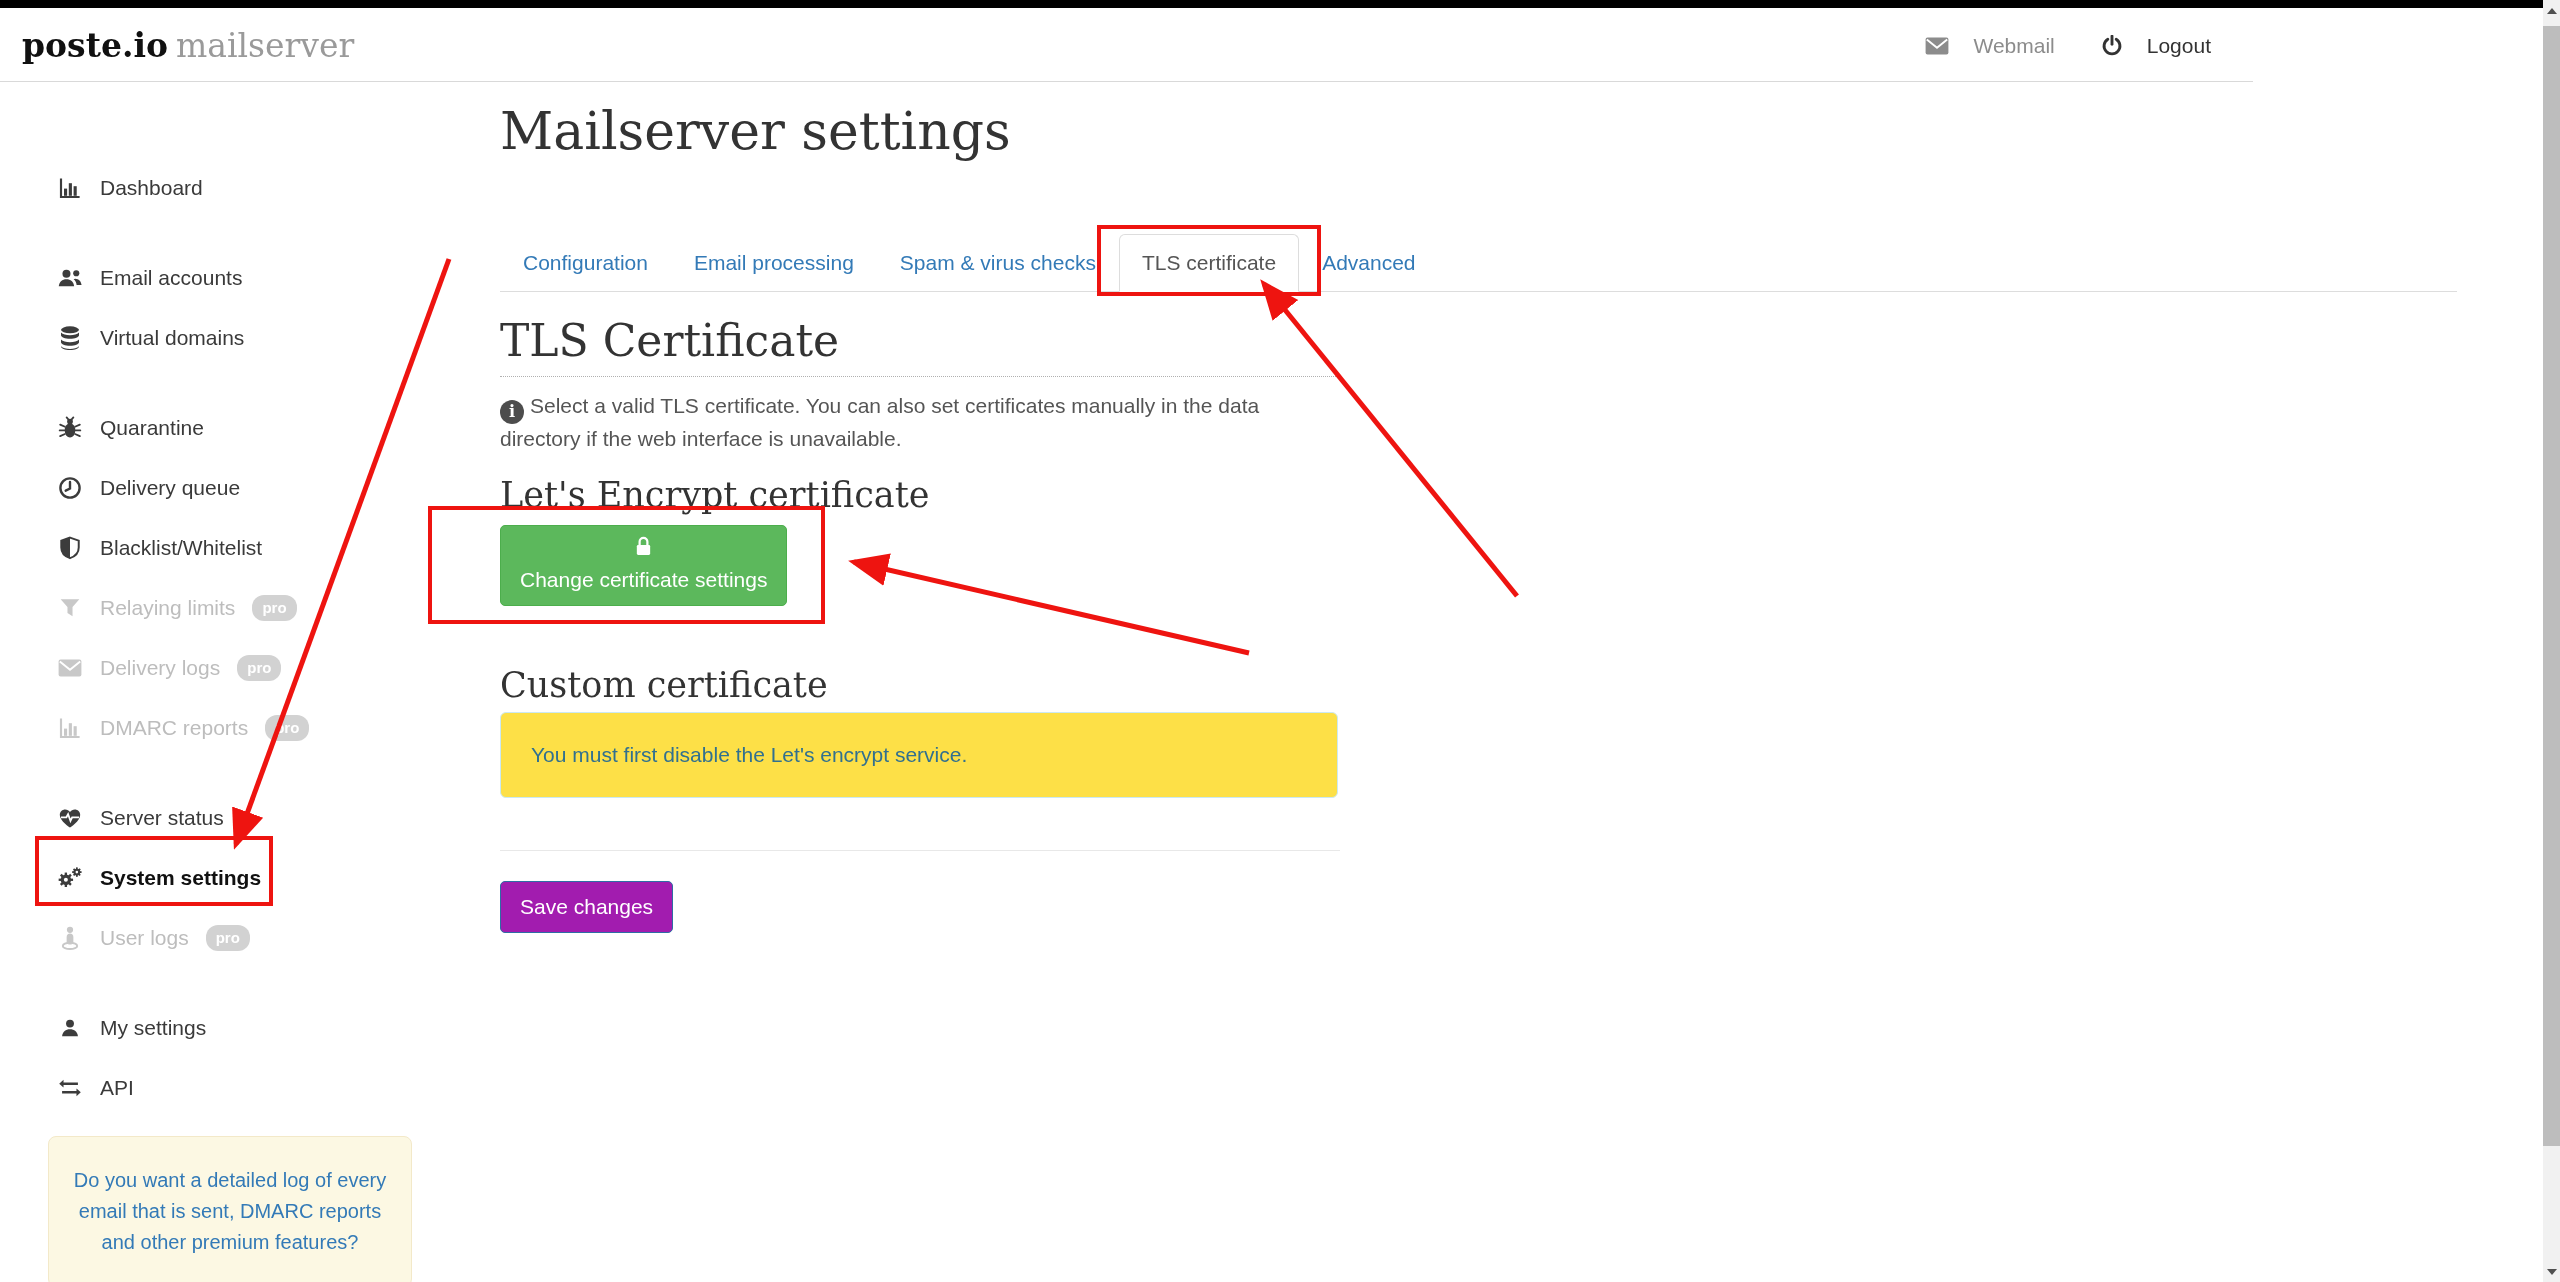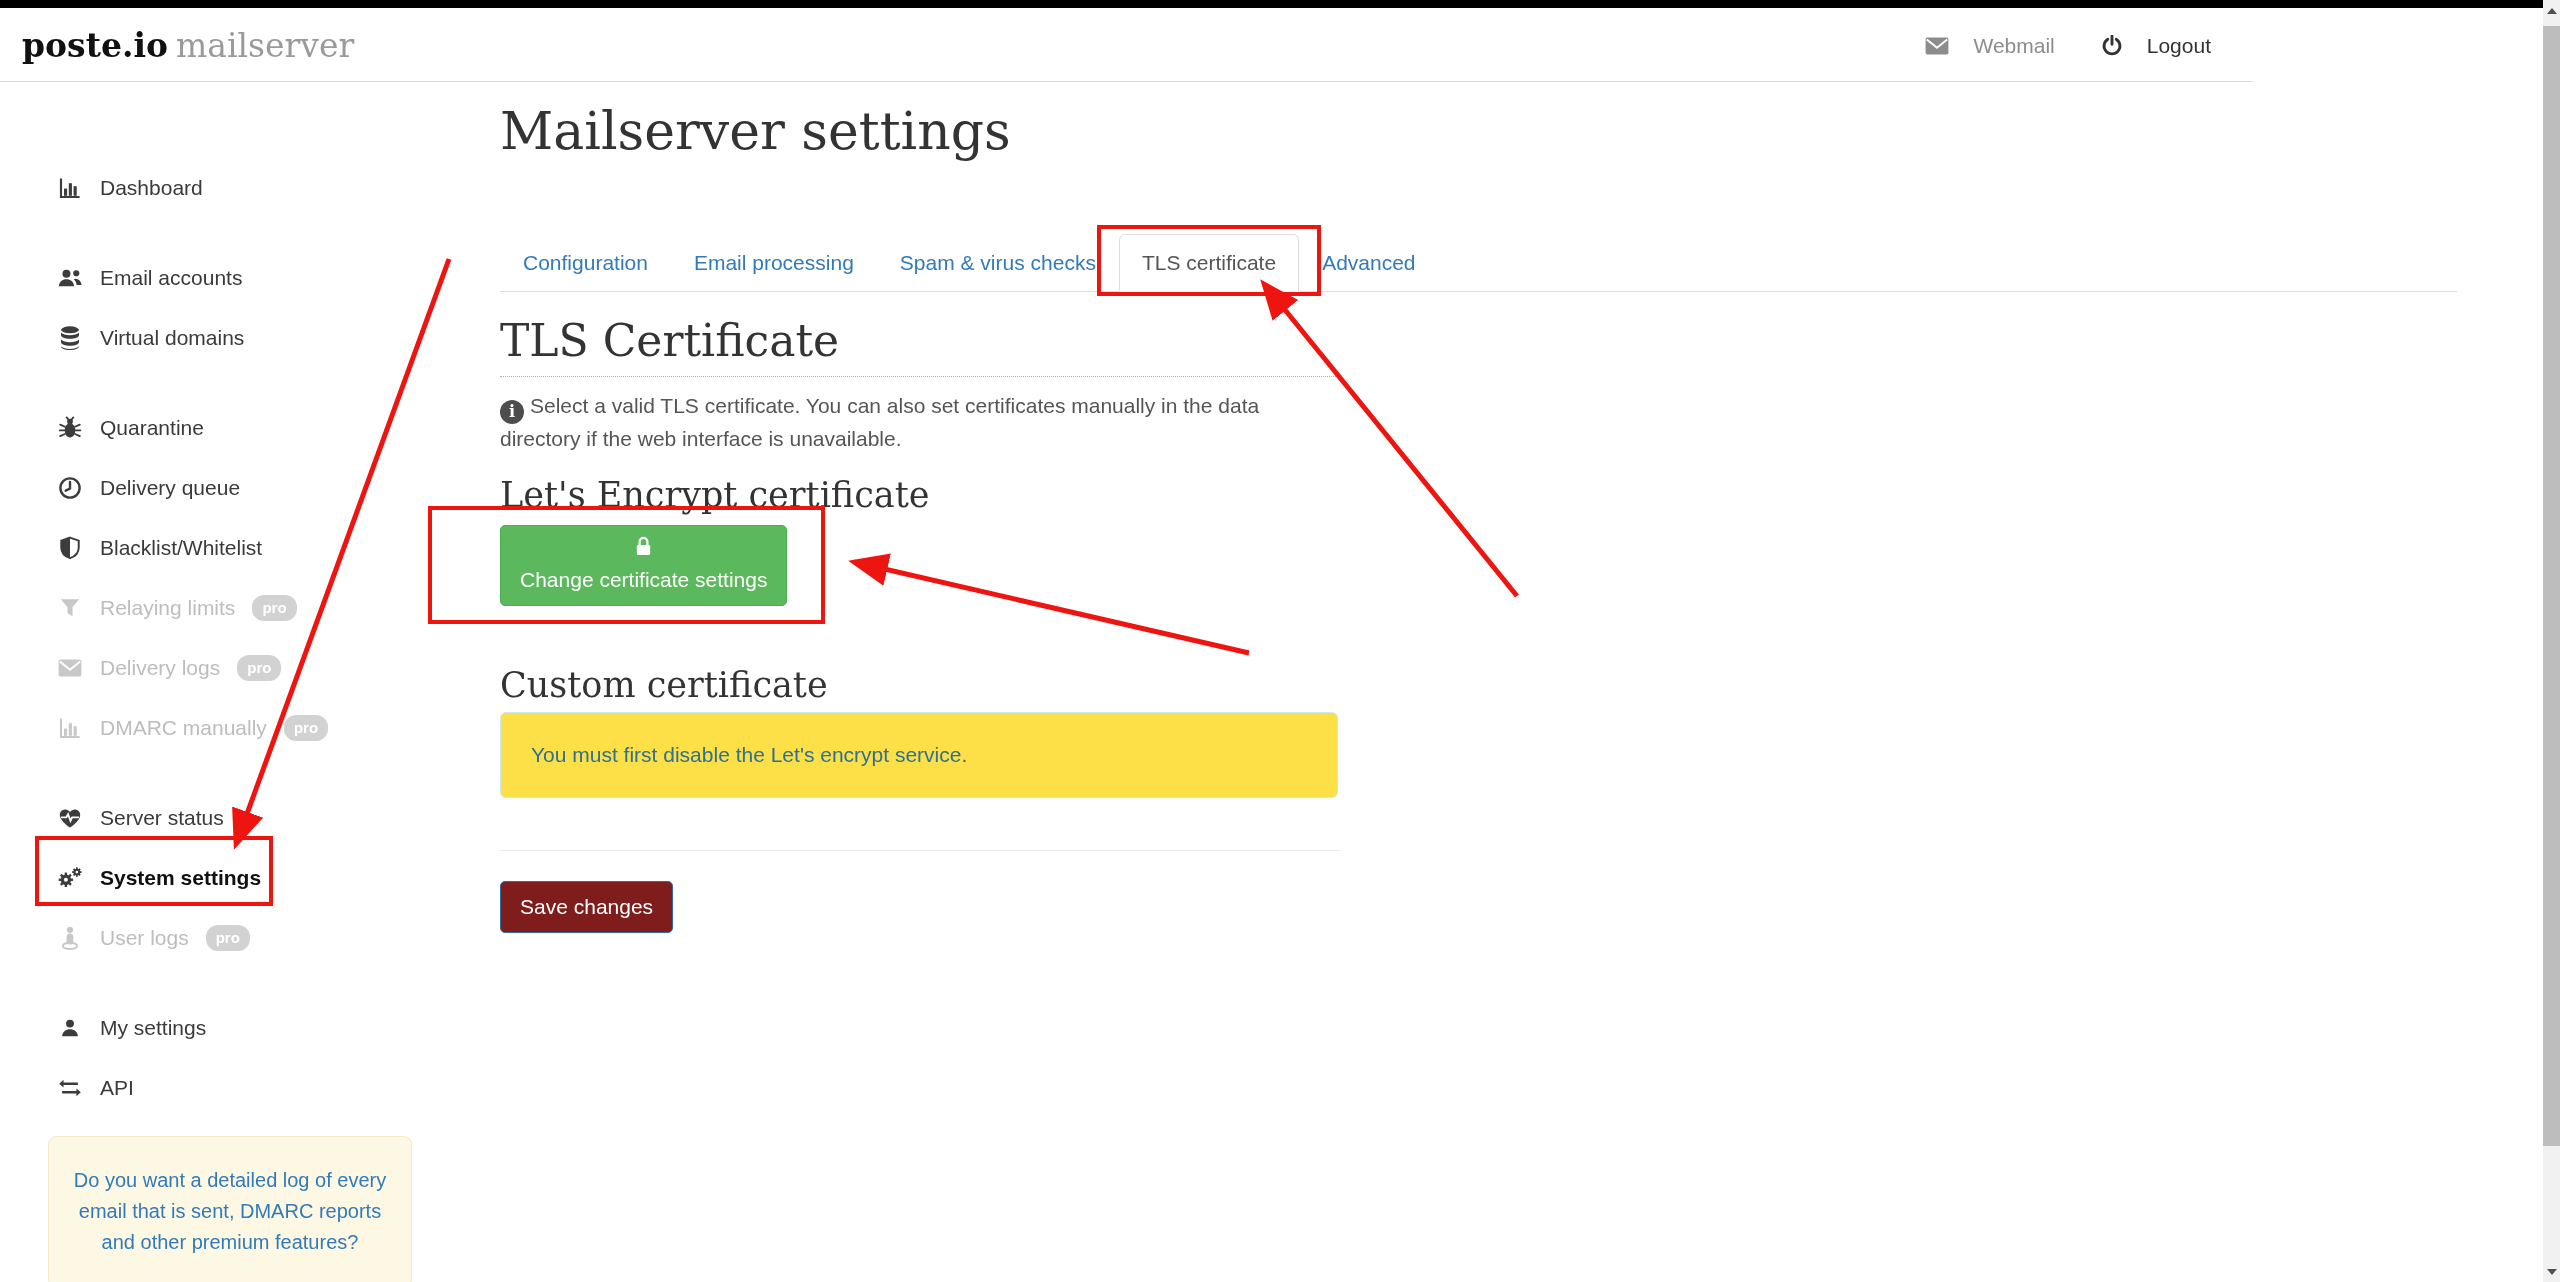--- a/index.html
+++ b/index.html
@@ -57,21 +57,21 @@
   .info-ico { display:inline-flex; width:24px; height:24px; border-radius:50%; background:#4d4d4d; color:#fff;
               font-family:"DejaVu Serif", serif; font-weight:bold; font-size:16px;
               align-items:center; justify-content:center; vertical-align:-4px; margin-right:6px; }
   h3.sub-title { font-family:"DejaVu Serif", serif; font-weight:normal; font-size:35px; color:#333; line-height:1.1; }
   .h3-lets { margin-top:22px; }
   .h3-custom { margin-top:60px; }
 
   .btn { display:inline-flex; align-items:center; gap:9px; font-size:21px; color:#fff; border-radius:5px;
          padding:10px 19px; line-height:1.43; cursor:pointer; border:1px solid transparent; }
   .btn-success { background:#5cb85c; border-color:#4cae4c;flex-direction:column; }
-  .btn-primary { background:#7f1d1d; border-color:#2e6da4; }
+  .btn-primary { background:#a21caf; border-color:#2e6da4; }
   .btn-wrap { position:relative; display:inline-block; margin-top:10px; }
 
   .alert-info { margin-top:8px; width:838px; background:#fde047; border:1px solid #cbe9f3; border-radius:6px;
                 padding:30px; color:#31708f; font-size:21px; }
   hr.sep { margin-top:52px; width:840px; border:none; border-top:1px solid #e8e8e8; }
   .save-row { margin-top:30px; }
 
   
   .anno-box { position:absolute; border:4px solid #ee1410; z-index:50; pointer-events:none; }
   .anno-tab-box { top:-9px; bottom:-4px; left:-22px; right:-22px; }
@@ -213,21 +213,21 @@
     </li>
     <li class="nav-item disabled">
       <span class="ic">
         <svg class="i" width="24" height="24" viewBox="0 0 20 20">
             <path d="M2.5 2v15.5H18" fill="none" stroke="currentColor" stroke-width="1.8"></path>
             <rect x="5" y="10.5" width="2.6" height="6" fill="currentColor"></rect>
             <rect x="9" y="6" width="2.6" height="10.5" fill="currentColor"></rect>
             <rect x="13" y="8.5" width="2.6" height="8" fill="currentColor"></rect>
           </svg>
       </span>
-      <span>DMARC manually</span>
+      <span>DMARC reports</span>
       <span class="pro-badge">pro</span>
     </li>
   </ul>
 
   <ul class="nav-group">
     <li class="nav-item">
       <span class="ic">
         <svg class="i" width="24" height="22" viewBox="0 0 20 18">
             <path d="M10 17S1.5 11.7 1.5 6.6C1.5 3.8 3.6 2 6 2c1.6 0 3.1.8 4 2.1C10.9 2.8 12.4 2 14 2c2.4 0 4.5 1.8 4.5 4.6C18.5 11.7 10 17 10 17z" fill="currentColor"></path>
             <polyline points="2.5,8.4 7,8.4 8.4,5.8 10.4,11.4 11.8,8.4 17.5,8.4" fill="none" stroke="#fff" stroke-width="1.5"></polyline>

